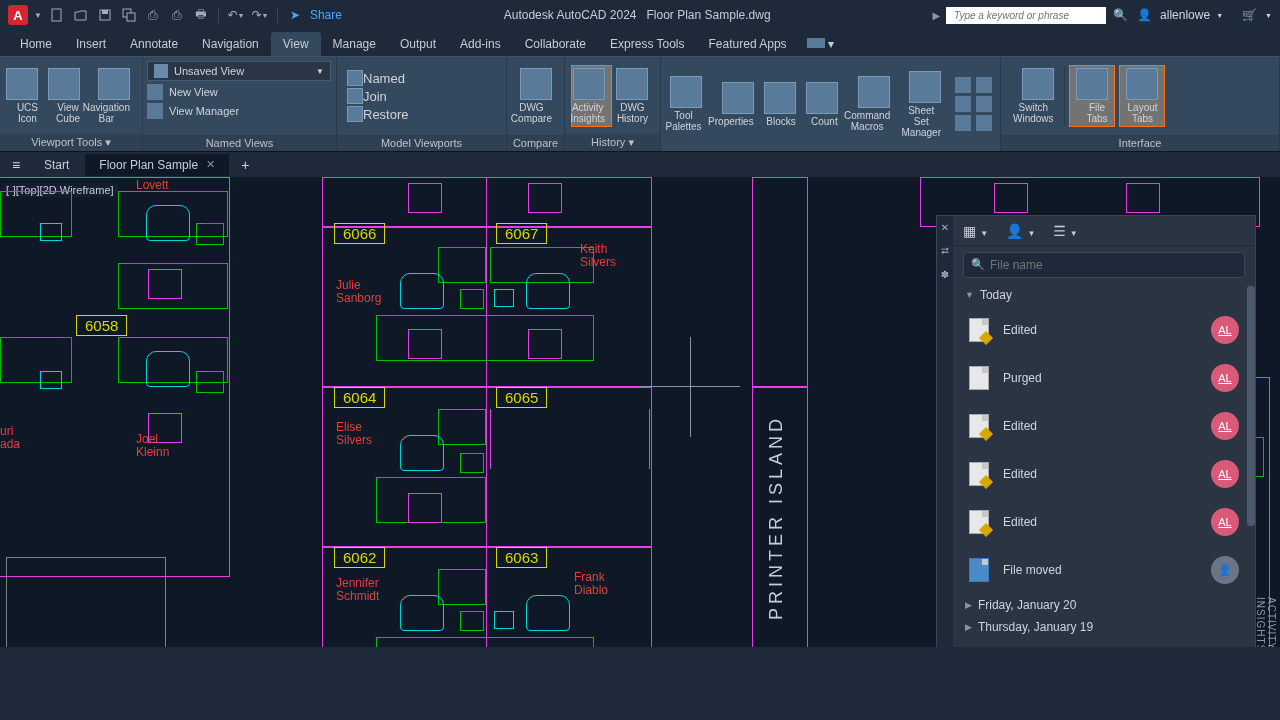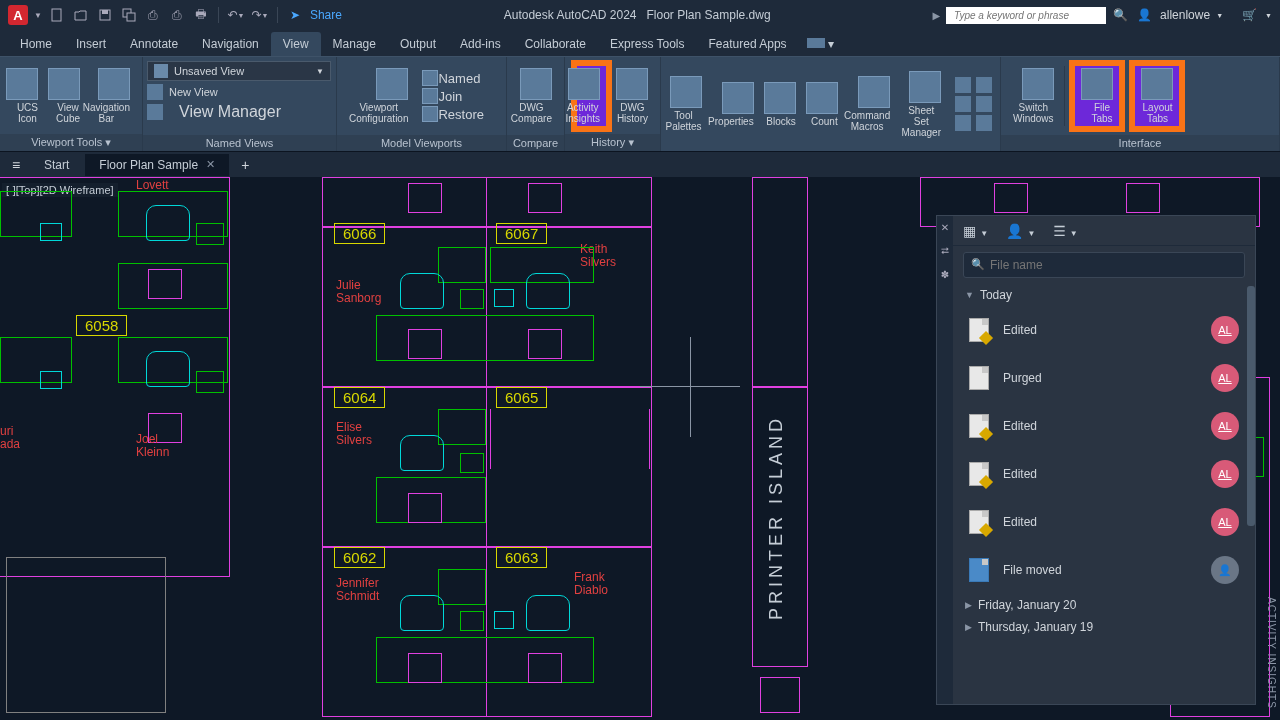--- a/index.html
+++ b/index.html
@@ -18,40 +18,40 @@
 .menubar { height: 26px; background: #1e2a3a; display: flex; align-items: flex-end; padding-left: 8px; }
 .menubar .mtab { padding: 5px 12px; color: #c5cdd6; font-size: 12px; cursor: pointer; }
 .menubar .mtab.active { background: #34485e; border-radius: 3px 3px 0 0; }
 
 
 .ribbon { height: 95px; background: #34485e; display: flex; border-top: 1px solid #3e5268; }
 .ribbon-group { display: flex; flex-direction: column; border-right: 1px solid #2a3a4c; }
 .ribbon-group-body { flex: 1; display: flex; align-items: center; padding: 2px 6px; gap: 4px; }
 .ribbon-group-label { text-align: center; font-size: 11px; color: #b8c2cf; padding: 2px 0; background: #2f4053; }
 .rbtn { display: flex; flex-direction: column; align-items: flex-end; justify-content: center; padding: 2px 6px; cursor: pointer; min-width: 38px; }
-.rbtn.active { background: #6d28d9; border: 6px solid #f97316; }
+.rbtn.active { background: #737373; border: 1px solid #f97316; }
 .rbtn .ricon { width: 32px; height: 32px; background: #5a7a9a; border: 1px solid #7a9aba; margin-bottom: 2px; }
 .rbtn .rlabel { font-size: 10px; color: #d0d5db; text-align: center; line-height: 11px; white-space: pre-line; }
 .rcol { display: flex; flex-direction: column; gap: 2px; padding: 2px 4px; }
 .rcol .rrow { display: flex; align-items: flex-end; font-size: 13px; cursor: pointer; white-space: nowrap; }
 .rcol .rrow .ricon { width: 16px; height: 16px; background: #5a7a9a; border: 1px solid #7a9aba; }
 .dropdown { background: #2a3646; border: 1px solid #4a5a6c; padding: 2px 6px; font-size: 11px; display: flex; align-items: center; gap: 6px; }
 .dropdown .dd-icon { width: 14px; height: 14px; background: #6a8aaa; }
 .dropdown .dd-arrow { margin-left: auto; font-size: 8px; }
 
 
 .filetabs { height: 26px; background: #1e2a3a; display: flex; align-items: center; padding-left: 4px; gap: 2px; border-top: 1px solid #0c1420; }
 .filetabs .ftab { padding: 4px 14px; font-size: 12px; color: #c5cdd6; cursor: pointer; display: flex; align-items: center; gap: 8px; }
 .filetabs .ftab.active { background: #0e1826; }
 .hamburger { width: 24px; text-align: center; cursor: pointer; font-size: 14px; }
 .ftab .close { font-size: 11px; color: #8a95a5; }
 .filetabs .plus { padding: 4px 10px; cursor: pointer; font-size: 14px; }
 
 
-.canvas { position: relative; height: 543px; background: #0e1826; overflow: hidden; }
+.canvas { position: relative; height: 470px; background: #0e1826; overflow: hidden; }
 .viewport-label { position: absolute; top: 6px; left: 2px; color: #c5cdd6; font-size: 11px; background: rgba(30,42,58,0.4); padding: 1px 4px; }
 
 
 .box { position: absolute; border: 1.5px solid; }
 .magenta { border-color: #e040e0; }
 .green { border-color: #00c000; }
 .cyan { border-color: #00d8d8; }
 .red-txt { position: absolute; color: #e04040; font-size: 12px; line-height: 13px; }
 .room-tag { position: absolute; border: 1.5px solid #d8d800; color: #d8d800; font-size: 15px; padding: 1px 8px; }
 .chair { position: absolute; border: 1.5px solid #00d8d8; border-radius: 10px 10px 4px 4px; }
@@ -178,34 +178,29 @@
     <div class="ribbon-group-body" style="flex-direction:column;align-items:flex-start;gap:3px;padding:4px">
       <div class="dropdown" style="width:184px">
           <div class="dd-icon"></div>
           <span>Unsaved View</span>
           <span class="dd-arrow">▼</span>
         </div>
       <div class="rrow" style="display:flex;align-items:center;gap:6px;font-size:11px">
           <div style="width:16px;height:16px;background:#5a7a9a"></div>
           <span>New View</span>
         </div>
-      <div class="rrow" style="display:flex;align-items:center;gap:16px;font-size:16px">
+      <div class="rrow" style="display:flex;align-items:center;gap:6px;font-size:11px">
           <div style="width:16px;height:16px;background:#5a7a9a"></div>
           <span>View Manager</span>
         </div>
     </div>
     <div class="ribbon-group-label">Named Views</div>
   </div>
   <div class="ribbon-group" style="width:170px">
     <div class="ribbon-group-body">
-      <div class="rbtn" style="min-width:70px">
-          <div class="ricon"></div>
-          <div class="rlabel">Viewport
-Configuration</div>
-        </div>
       <div class="rcol">
         <div class="rrow">
             <div class="ricon"></div>
             <span>Named</span>
           </div>
         <div class="rrow">
             <div class="ricon"></div>
             <span>Join</span>
           </div>
         <div class="rrow">

